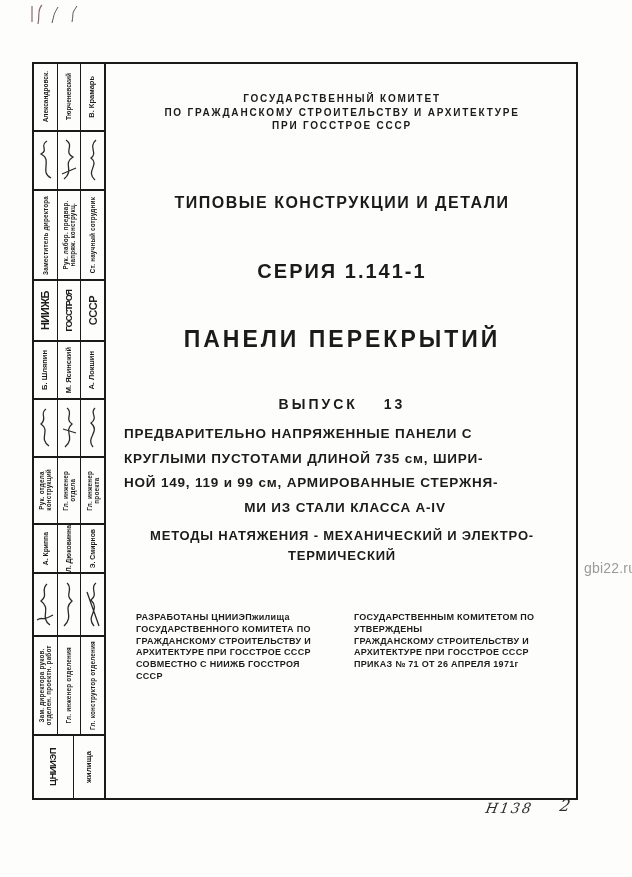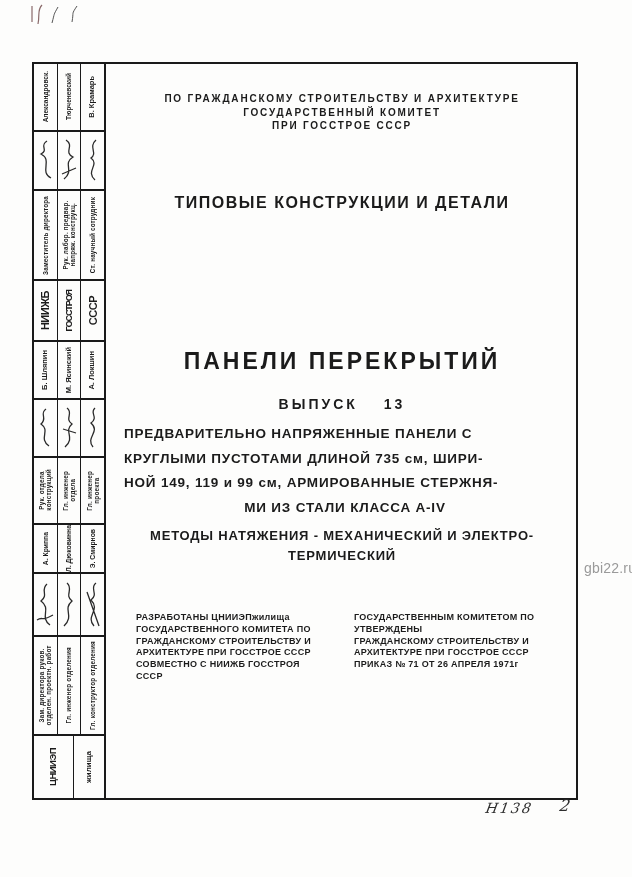--- a/index.html
+++ b/index.html
@@ -33,21 +33,21 @@
   .v-big-c{font-size:9.5px;font-weight:700;white-space:nowrap;letter-spacing:-0.5px;}
   .v-big-d{font-size:8px;font-weight:700;white-space:nowrap;}
   .sig svg{display:block;}
   
   .main{position:absolute;left:74px;top:0;right:0;bottom:0;}
   .tblock{position:absolute;left:0;right:0;text-align:center;font-weight:700;}
   .org-header{top:28px;font-size:10px;letter-spacing:1.8px;line-height:13.5px;}
   .type-header{top:128px;font-size:16px;letter-spacing:1.5px;line-height:21px;}
   .series{top:196px;font-size:20px;letter-spacing:2px;}
   .doc-title{top:260px;line-height:30px;}
-  .doc-title .t1{font-size:23px;letter-spacing:3px;display:block;margin-top:22px;}
+  .doc-title .t1{font-size:23px;letter-spacing:3px;display:block;}
   .doc-title .t2{font-size:20.5px;letter-spacing:0.5px;display:block;}
   .issue{top:332px;font-size:14px;letter-spacing:3px;}
   .issue .gap{display:inline-block;width:26px;}
   .desc{top:358px;font-size:13.5px;line-height:24.5px;letter-spacing:0.8px;text-align:left;padding:0 10px 0 16px;}
   .desc .centered{text-align:center;}
   .methods{top:462px;font-size:13px;line-height:20px;letter-spacing:0.8px;}
   .footcols{position:absolute;top:548px;left:0;right:0;font-size:9px;line-height:11.8px;font-weight:700;text-align:left;letter-spacing:0.3px;}
   .devcol{position:absolute;left:28px;width:212px;top:0;}
   .appcol{position:absolute;left:246px;width:210px;top:0;}
   .footcols div{white-space:nowrap;}
@@ -217,29 +217,30 @@
         <div class="col">
             <span class="vtext v-big-d">жилища</span>
           </div>
       </div>
 
     </div>
 
     <div class="main">
 
       <div class="tblock org-header">
+        <div>ГОСУДАРСТВЕННЫЙ КОМИТЕТ</div>
         <div>ПО ГРАЖДАНСКОМУ СТРОИТЕЛЬСТВУ И АРХИТЕКТУРЕ</div>
-        <div>ГОСУДАРСТВЕННЫЙ КОМИТЕТ</div>
         <div>ПРИ ГОССТРОЕ СССР</div>
       </div>
 
       <div class="tblock type-header">
         <div>ТИПОВЫЕ КОНСТРУКЦИИ И ДЕТАЛИ</div>
       </div>
 
+      <div class="tblock series">СЕРИЯ 1.141-1</div>
 
       <div class="tblock doc-title">
         <span class="t1">ПАНЕЛИ ПЕРЕКРЫТИЙ</span>
       </div>
 
       <div class="tblock issue">
         <span>ВЫПУСК</span><span class="gap"></span><span>13</span>
       </div>
 
       <div class="tblock desc">

